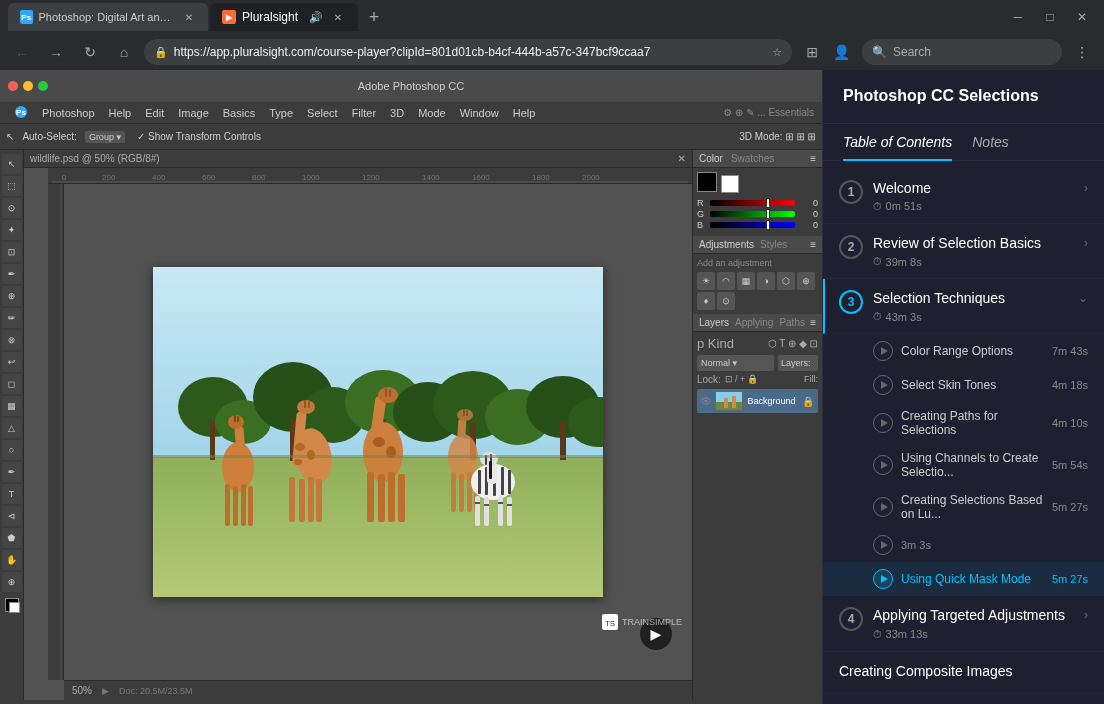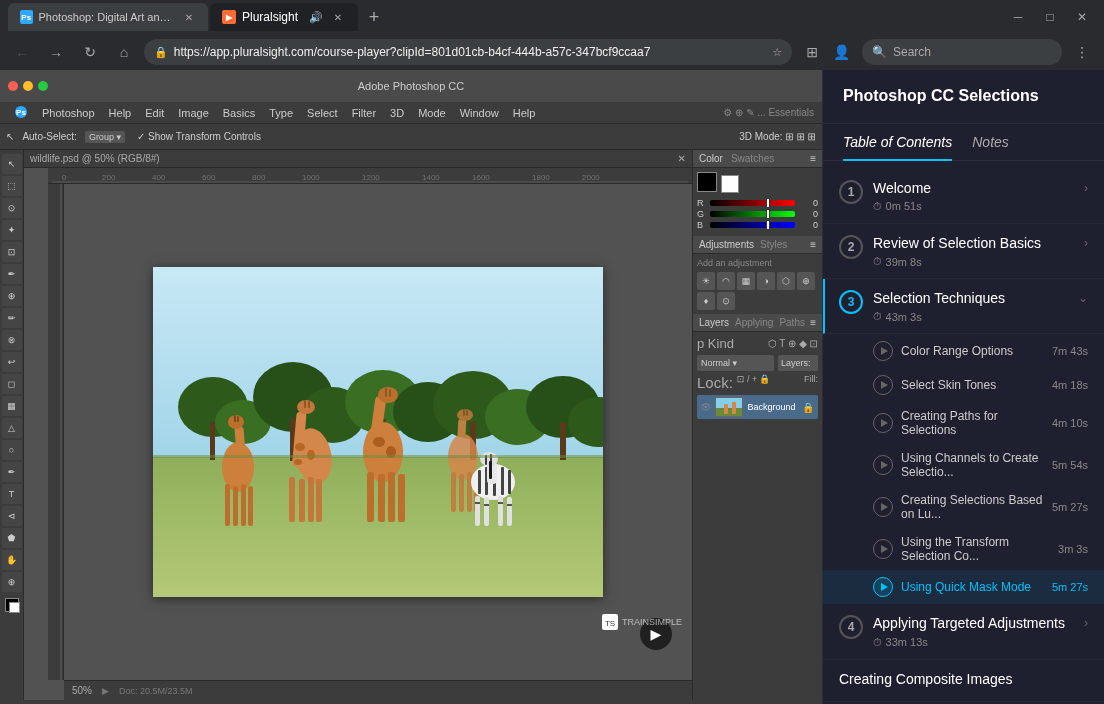--- a/index.html
+++ b/index.html
@@ -463,21 +463,21 @@
           <div class="panel-content">
             <div style="display:flex; align-items:center; gap:3px; margin-bottom:4px;">
               <span style="font-size:13px; color:#aaa;">p Kind</span>
               <span style="font-size:10px; color:#aaa; margin-left:auto;">⬡ T ⊕ ◆ ⊡</span>
             </div>
             <div style="display:flex; gap:4px; margin-bottom:3px;">
               <div style="flex:1; background:#555; height:16px; border-radius:2px; font-size:9px; color:#ccc; display:flex; align-items:center; padding:0 4px;">Normal ▾</div>
               <div style="width:40px; background:#555; height:16px; border-radius:2px; font-size:9px; color:#ccc; display:flex; align-items:center; padding:0 3px;">Layers:</div>
             </div>
             <div style="display:flex; gap:4px; margin-bottom:4px;">
-              <span style="font-size:15px; color:#aaa;">Lock:</span>
+              <span style="font-size:10px; color:#aaa;">Lock:</span>
               <span style="font-size:9px; color:#aaa;">⊡ / + 🔒</span>
               <span style="font-size:9px; color:#aaa; margin-left:auto;">Fill:</span>
             </div>
 
             <div style="display:flex; align-items:center; gap:4px; background:#4a6a8a; padding:2px 3px; border-radius:2px;">
               <span style="font-size:9px; color:#888;">👁</span>
               <div style="width:28px; height:20px; overflow:hidden; border:1px solid #666;">
                 <svg width="28" height="20" viewBox="0 0 28 20">
                   <rect width="28" height="20" fill="#87ceeb"></rect>
                   <rect y="10" width="28" height="10" fill="#6a8a3a"></rect>
@@ -590,21 +590,20 @@
           <div class="lesson-play-icon"></div>
         </div>
         <span class="lesson-title">Creating Selections Based on Lu...</span>
         <span class="lesson-duration">5m 27s</span>
       </div>
 
       <div class="lesson-item">
         <div class="lesson-play-btn">
           <div class="lesson-play-icon"></div>
         </div>
-        <span class="lesson-title">Using the Transform Selection Co...</span>
         <span class="lesson-duration">3m 3s</span>
       </div>
 
       <div class="lesson-item active">
         <div class="lesson-play-btn active">
           <div class="lesson-play-icon active"></div>
         </div>
         <span class="lesson-title">Using Quick Mask Mode</span>
         <span class="lesson-duration" style="color:#00c2ff;">5m 27s</span>
       </div>

